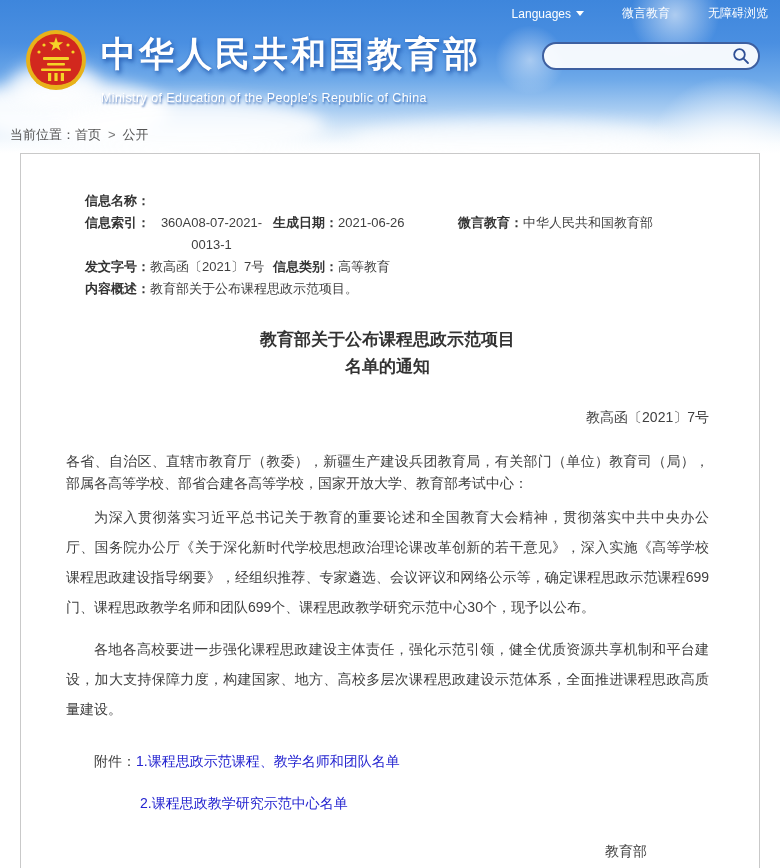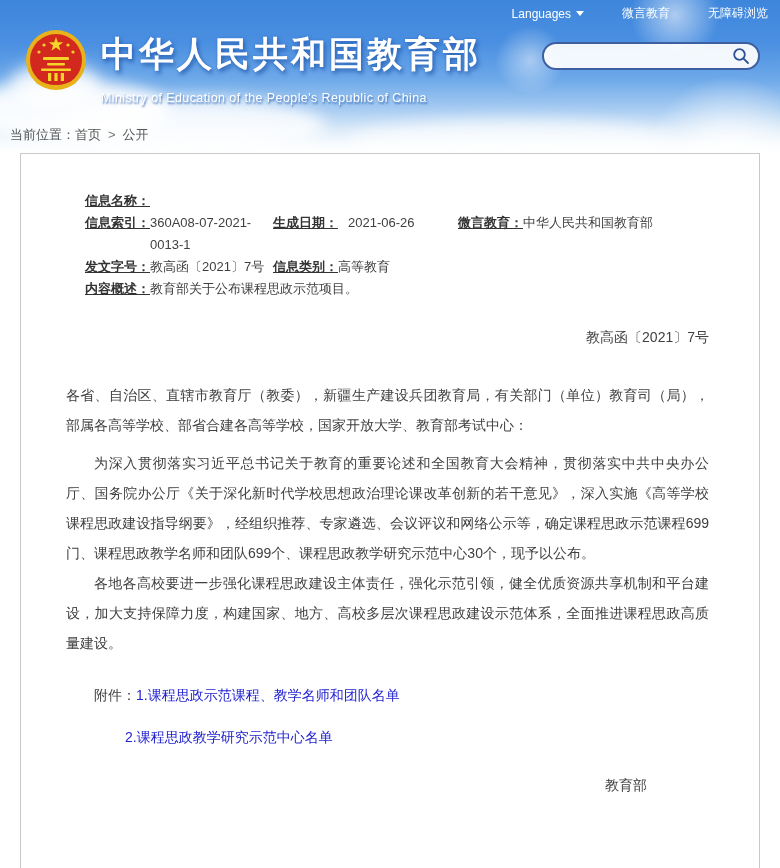--- a/index.html
+++ b/index.html
@@ -81,36 +81,36 @@
   .crumbs .sep { margin: 0 7px; color: #777; }
 
   
   .doc-box {
     margin: 0 20px; border: 1px solid #c9c9c9; border-bottom: none;
     min-height: 715px; background: #fff; padding-top: 36px;
   }
 
   .meta { padding-left: 64px; font-size: 13px; color: #3f3f3f; }
   .meta-row { display: flex; line-height: 22px; }
-  .meta-label { font-weight: bold; color: #333; width: 65px; flex: none; text-decoration: underline; }
-  .pair { display: flex; }
+  .meta-label { font-weight: bold; color: #333; width: 65px; flex: none; }
+  .pair { display: flex; text-align: center; }
   .pw1 { width: 188px; flex: none; }
-  .pw2 { width: 185px; flex: none; gap: 10px; }
+  .pw2 { width: 185px; flex: none; }
 
   .article { padding: 0 50px 0 45px; font-size: 14px; color: #404040; }
   .doc-title { text-align: center; font-size: 17px; font-weight: bold; color: #333; line-height: 27px; margin-top: 26px; }
   .doc-title span { display: block; }
   .doc-no { text-align: right; margin-top: 22px; line-height: 30px; }
-  .addressee { margin-top: 28px; line-height: 30px; text-align: justify; }
+  .addressee { margin-top: 18px; line-height: 22px; text-align: justify; }
   .para { text-indent: 2em; line-height: 30px; text-align: justify; }
   .p1 { margin-top: 8px; }
-  .p2 { }
+  .p2 { margin-top: 12px; }
   .attachments { margin-top: 22px; line-height: 30px; }
   .att-line1 { text-indent: 2em; }
-  .att-line2 { margin-left: 59px; margin-top: 12px; }
+  .att-line2 { margin-left: 74px; margin-top: 12px; }
   .att-link { color: #2424d0; text-decoration: none; cursor: pointer; }
   .signature { text-align: right; padding-right: 62px; margin-top: 18px; line-height: 30px; }
 </style>
 </head>
 <body>
 
 <div class="sky">
   <div class="cloud c1"></div>
   <div class="cloud c2"></div>
   <div class="cloud c3"></div>
@@ -200,20 +200,24 @@
         <span>高等教育</span>
       </span>
     </div>
     <div class="meta-row">
       <span class="meta-label">内容概述：</span>
       <span>教育部关于公布课程思政示范项目。</span>
     </div>
   </div>
 
   <div class="article">
+    <h1 class="doc-title">
+      <span>教育部关于公布课程思政示范项目</span>
+      <span>名单的通知</span>
+    </h1>
 
     <div class="doc-no">教高函〔2021〕7号</div>
 
     <p class="addressee">各省、自治区、直辖市教育厅（教委），新疆生产建设兵团教育局，有关部门（单位）教育司（局），部属各高等学校、部省合建各高等学校，国家开放大学、教育部考试中心：</p>
 
     <p class="para p1">为深入贯彻落实习近平总书记关于教育的重要论述和全国教育大会精神，贯彻落实中共中央办公厅、国务院办公厅《关于深化新时代学校思想政治理论课改革创新的若干意见》，深入实施《高等学校课程思政建设指导纲要》，经组织推荐、专家遴选、会议评议和网络公示等，确定课程思政示范课程699门、课程思政教学名师和团队699个、课程思政教学研究示范中心30个，现予以公布。</p>
 
     <p class="para p2">各地各高校要进一步强化课程思政建设主体责任，强化示范引领，健全优质资源共享机制和平台建设，加大支持保障力度，构建国家、地方、高校多层次课程思政建设示范体系，全面推进课程思政高质量建设。</p>
 
     <div class="attachments">

